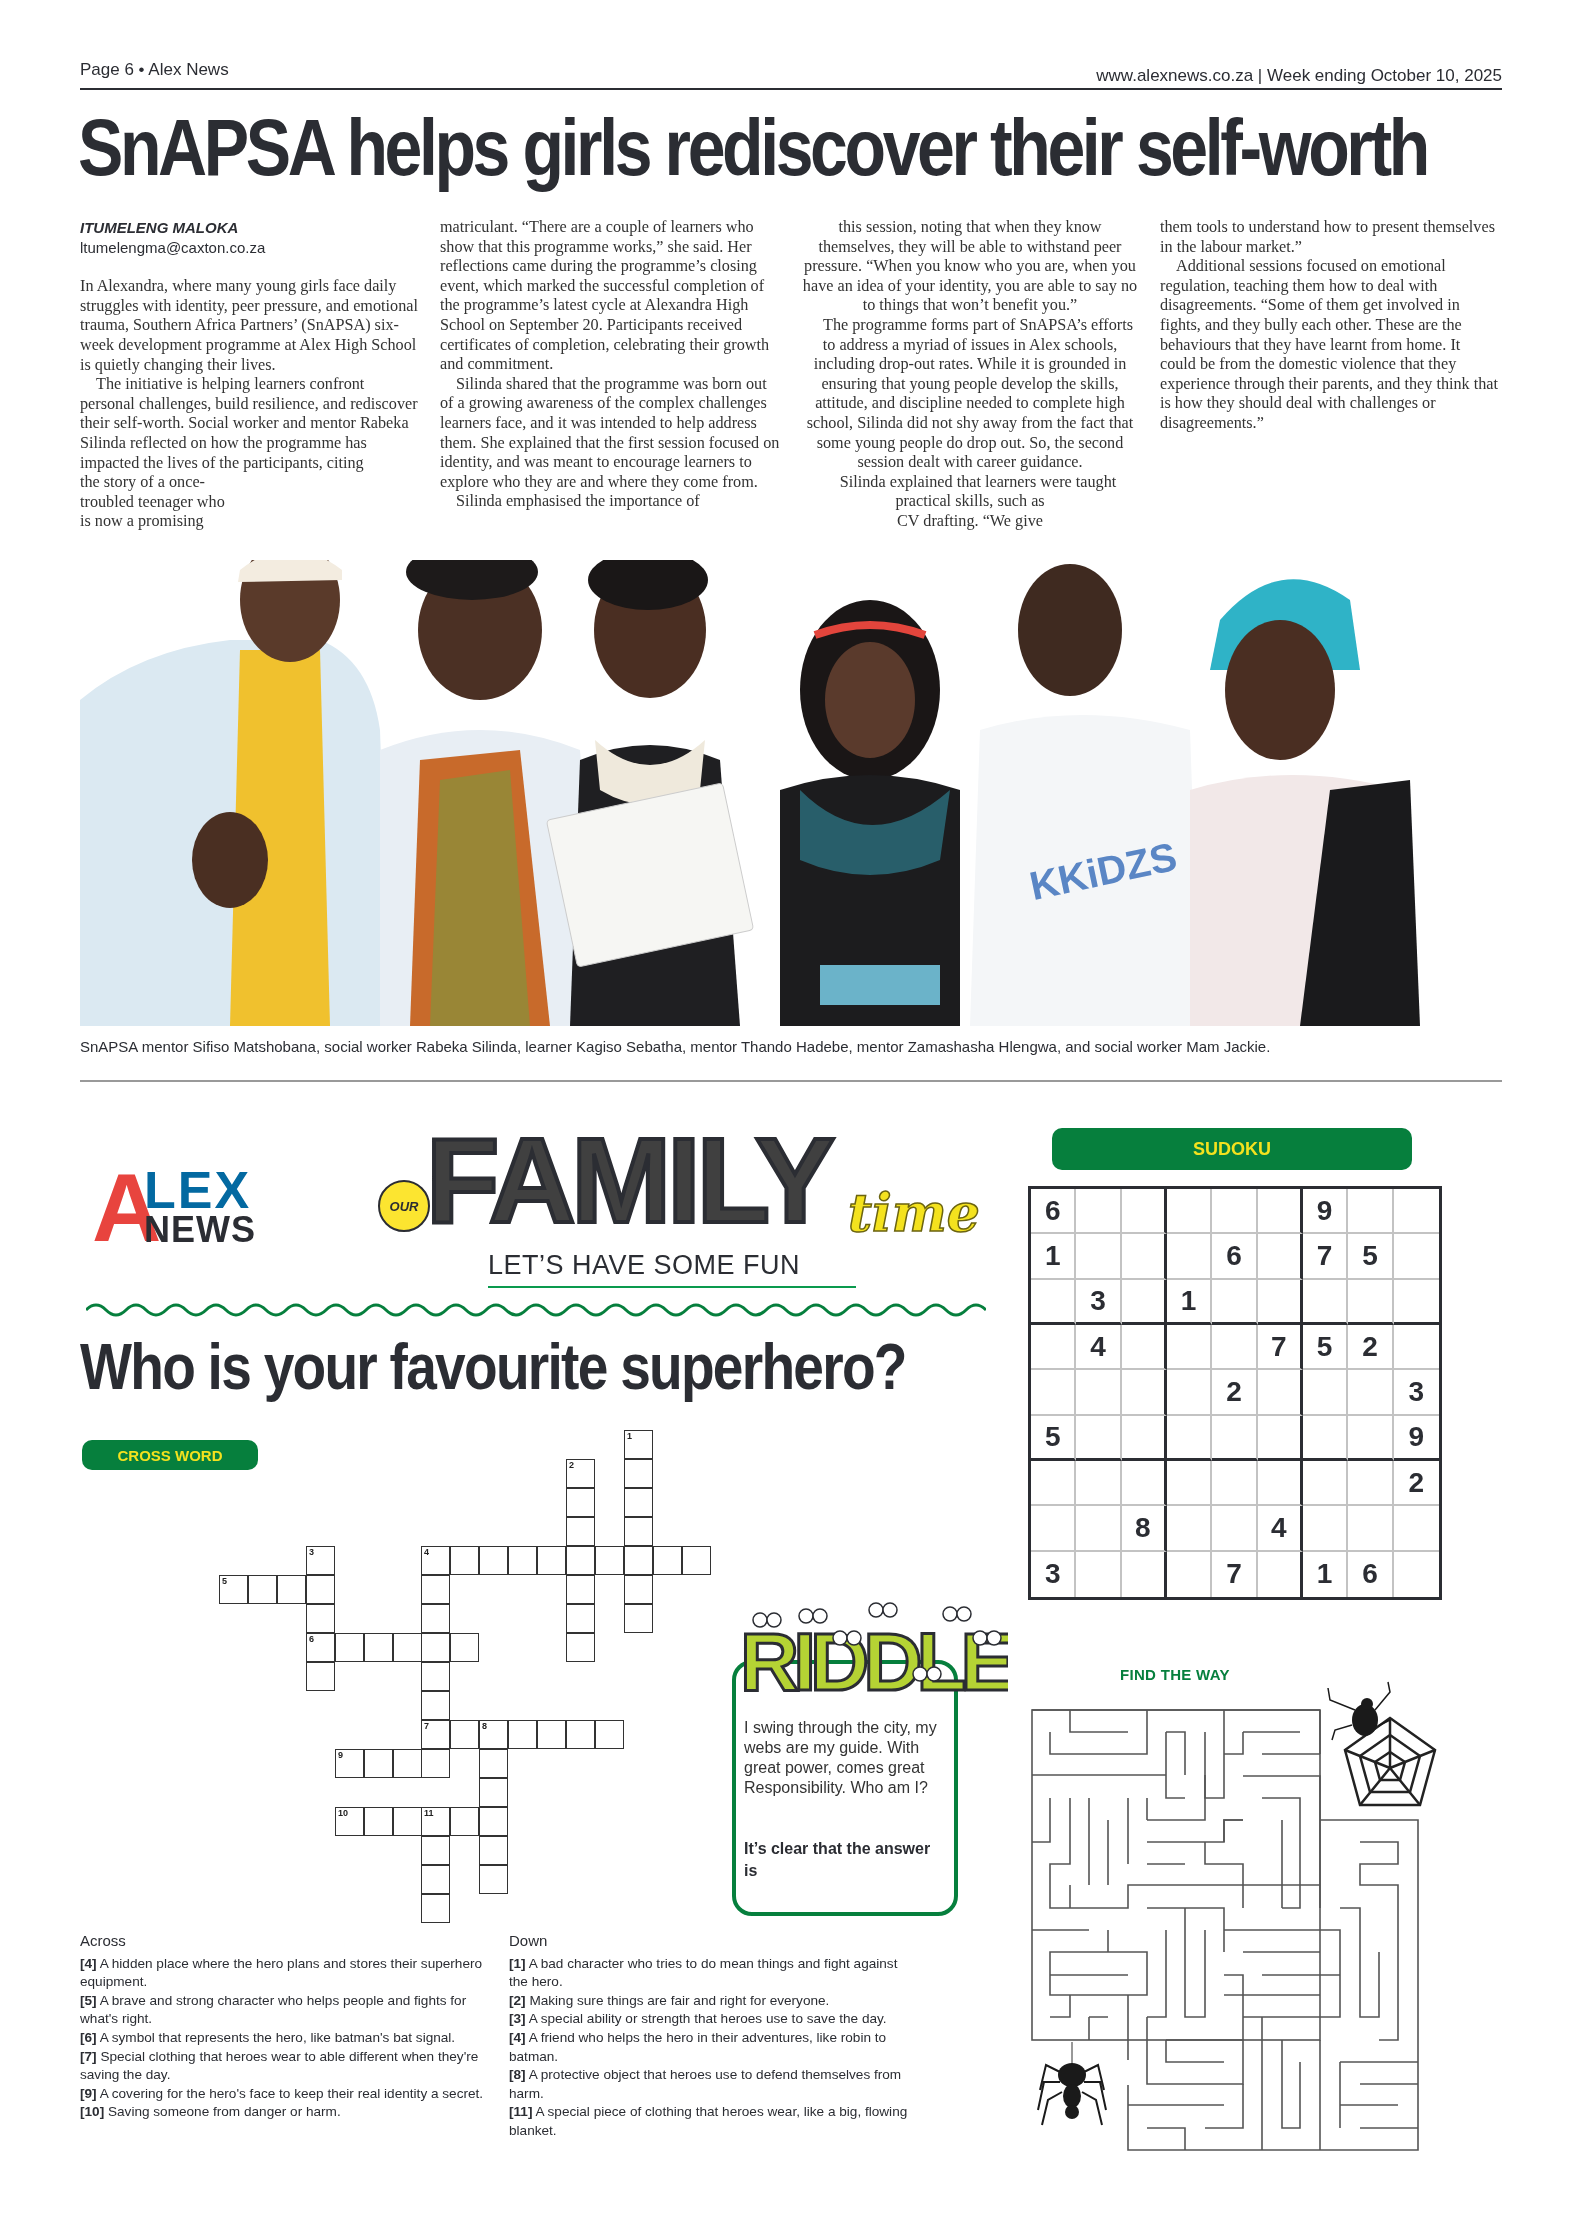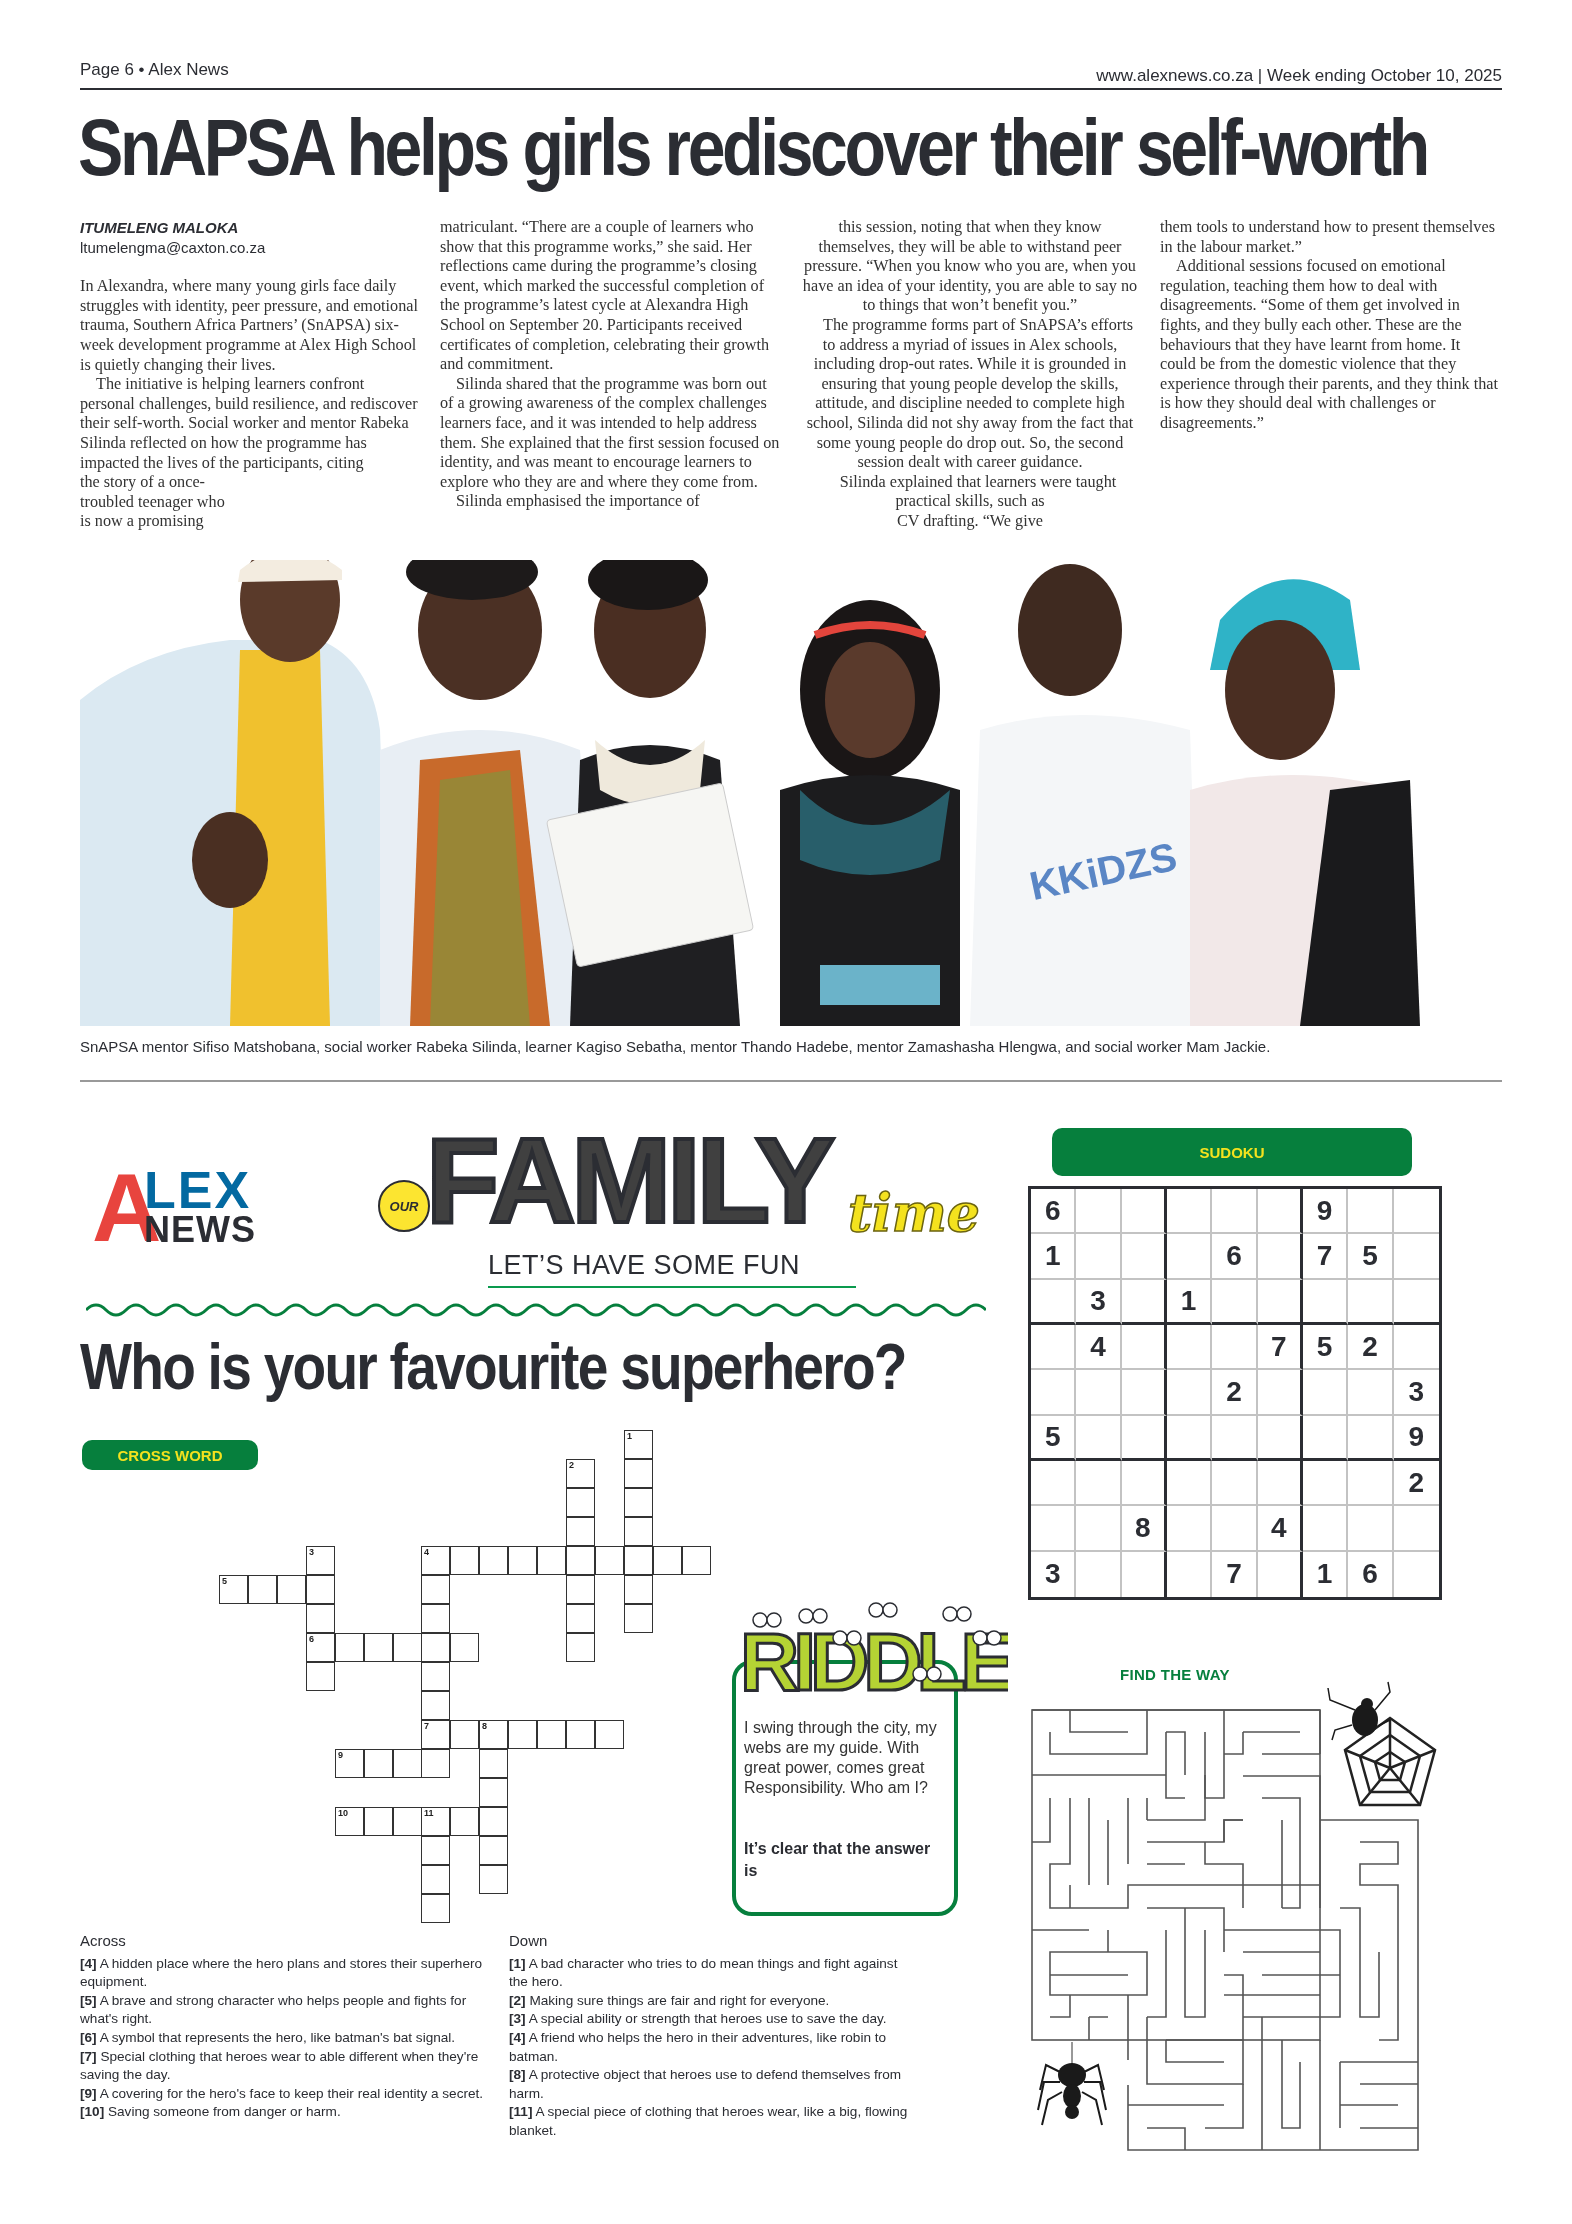--- a/index.html
+++ b/index.html
@@ -38,21 +38,21 @@
   .time-word { position: absolute; left: 470px; top: 82px; font-family: "DejaVu Serif", serif; font-style: italic; font-weight: 700; font-size: 52px; color: #f4e21e; -webkit-text-stroke: 1.5px #6b6410; }
   .tagline { position: absolute; left: 110px; top: 150px; font-size: 27px; font-weight: 300; color: #2b2d33; letter-spacing: 0.5px; }
   .tagline-rule { position: absolute; left: 110px; top: 186px; width: 368px; height: 2px; background: #0a9a4e; }
 
   .wavy { left: 86px; top: 1300px; width: 900px; height: 20px; }
 
   .fun-title { left: 80px; top: 1335px; font-weight: 700; font-size: 64px; letter-spacing: -2px; transform: scaleX(0.86); transform-origin: left top; white-space: nowrap; color: #2b2d33; line-height: 1; }
 
   .pill { position: absolute; background: #067f3d; color: #f4e21e; font-weight: 700; border-radius: 10px; display: flex; align-items: center; justify-content: center; }
   .pill-cross { left: 82px; top: 1440px; width: 176px; height: 30px; font-size: 15px; }
-  .pill-sudoku { left: 1052px; top: 1128px; width: 360px; height: 48px; font-size: 15px; }
+  .pill-sudoku { left: 1052px; top: 1128px; width: 360px; height: 42px; font-size: 18px; }
 
   
   .cw-cell { position: absolute; width: 29px; height: 29px; border: 1.5px solid #333; background: #fff; }
   .cw-num { position: absolute; left: 2px; top: 0px; font-size: 9px; font-weight: 700; color: #222; }
 
   
   .sudoku { left: 1028px; top: 1186px; width: 414px; height: 414px; border: 3px solid #2b2d33; display: grid; grid-template-columns: repeat(9, 1fr); grid-template-rows: repeat(9, 1fr); }
   .sd-cell { border-right: 2px solid #c3c3c3; border-bottom: 2px solid #c3c3c3; font-weight: 700; font-size: 28px; display: flex; align-items: center; justify-content: center; color: #2b2d33; }
   .sd-cell.br { border-right: 3px solid #2b2d33; }
   .sd-cell.bb { border-bottom: 3px solid #2b2d33; }

